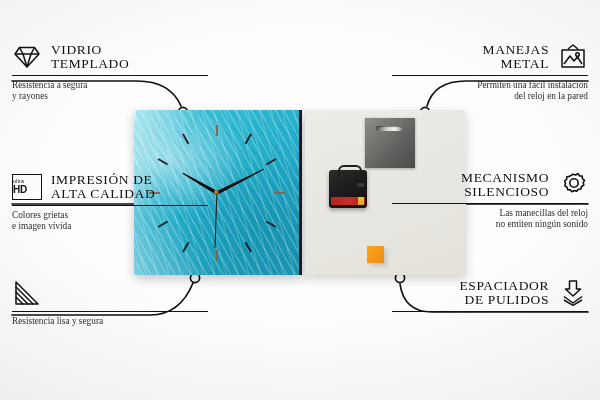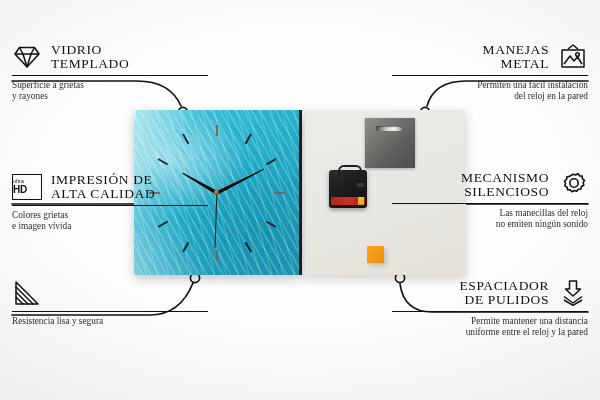--- a/index.html
+++ b/index.html
@@ -380,21 +380,21 @@
           <path d="M2 9 L14 22 L26 9 L21.5 2.5 L6.5 2.5 Z"></path>
           <path d="M2 9 L26 9"></path>
           <path d="M6.5 2.5 L10 9 L14 22"></path>
           <path d="M21.5 2.5 L18 9 L14 22"></path>
         </svg>
       </div>
       <div class="callout-title">VIDRIO
 TEMPLADO</div>
     </div>
     <div class="callout-rule"></div>
-    <div class="callout-desc">Superficie a grietas
+    <div class="callout-desc">Resistencia a segura
 y rayones</div>
   </div>
 
   <div class="callout left" id="callout-impresion">
     <div class="callout-head">
       <div class="callout-icon">
         <div class="hd-box">
           <span class="hd-top">ultra</span>
           <span class="hd-main">HD</span>
         </div>
@@ -462,17 +462,15 @@
         <svg width="28" height="26" viewBox="0 0 28 26" fill="none" stroke="#111" stroke-width="1.5" stroke-linejoin="round">
           <path d="M10.5 1 L17.5 1 L17.5 9 L21.5 9 L14 16 L6.5 9 L10.5 9 Z"></path>
           <path d="M5 16.5 L14 23 L23 16.5"></path>
           <path d="M5 20 L14 25.3 L23 20"></path>
         </svg>
       </div>
       <div class="callout-title">ESPACIADOR
 DE PULIDOS</div>
     </div>
     <div class="callout-rule"></div>
-    <div class="callout-desc">Permite mantener una distancia
-uniforme entre el reloj y la pared</div>
   </div>
 
 </div>
 
 </body></html>

